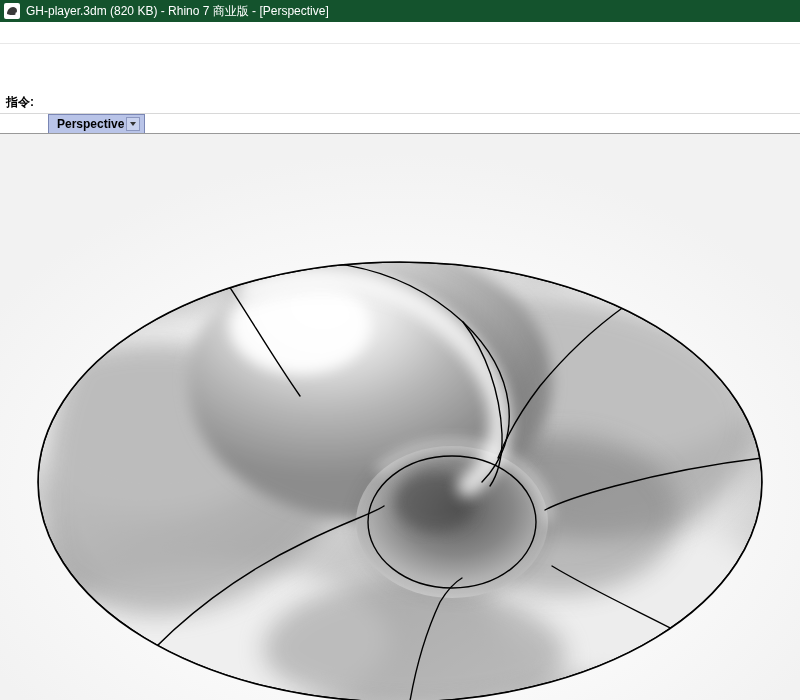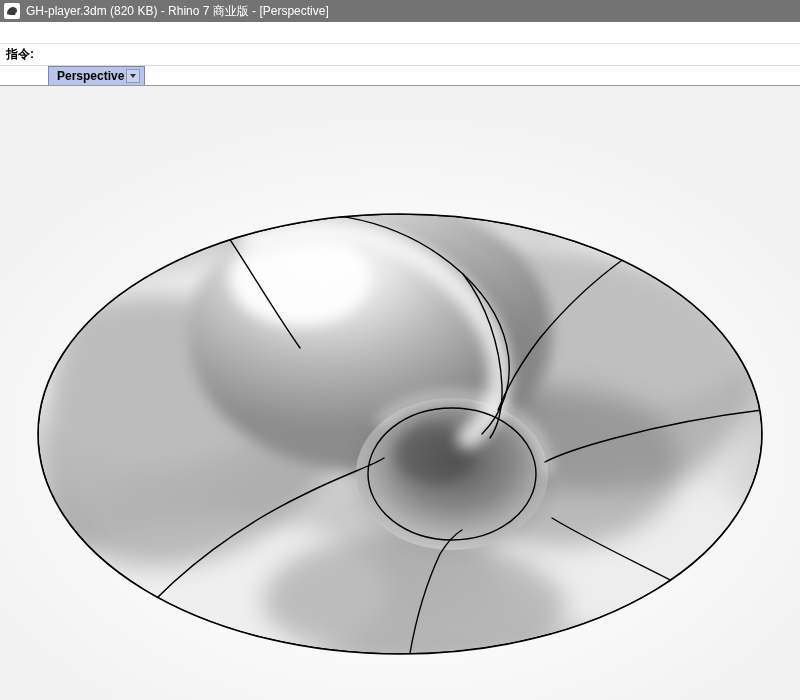--- a/index.html
+++ b/index.html
@@ -7,21 +7,21 @@
       width: 800px;
       height: 700px;
       font-family: "Microsoft YaHei", Arial, sans-serif;
       font-size: 12px;
       background: #fff;
       overflow: hidden;
       position: relative;
     }
     .titlebar {
       height: 22px;
-      background: #737373;
+      background: #14532d;
       color: #fff;
       display: flex;
       align-items: center;
       padding: 5px 4px;
       gap: 6px;
     }
     .titlebar-icon {
       width: 16px; height: 16px;
       display: flex; align-items: center; justify-content: center;
     }
@@ -31,20 +31,21 @@
       background: #fff;
       border-bottom: 1px solid #e8e8e8;
     }
     .command-row {
       height: 22px;
       background: #fff;
       display: flex;
       align-items: center;
       padding: 0 6px;
       border-bottom: 1px solid #d8d8d8;
+      margin-top: 48px;
     }
     .command-label {
       font-weight: bold;
       font-size: 12px;
       color: #000;
       margin-right: 4px;
     }
     .command-input {
       flex: 1;
       border: none;

